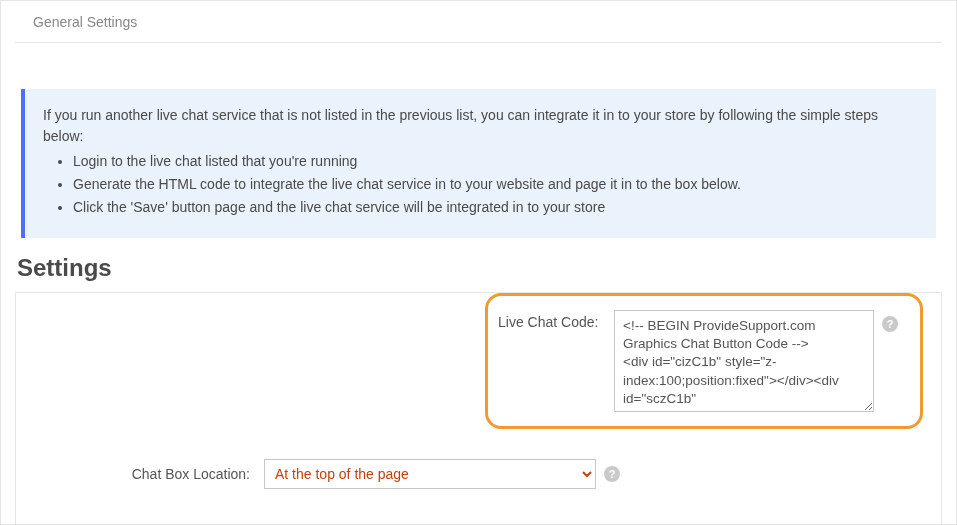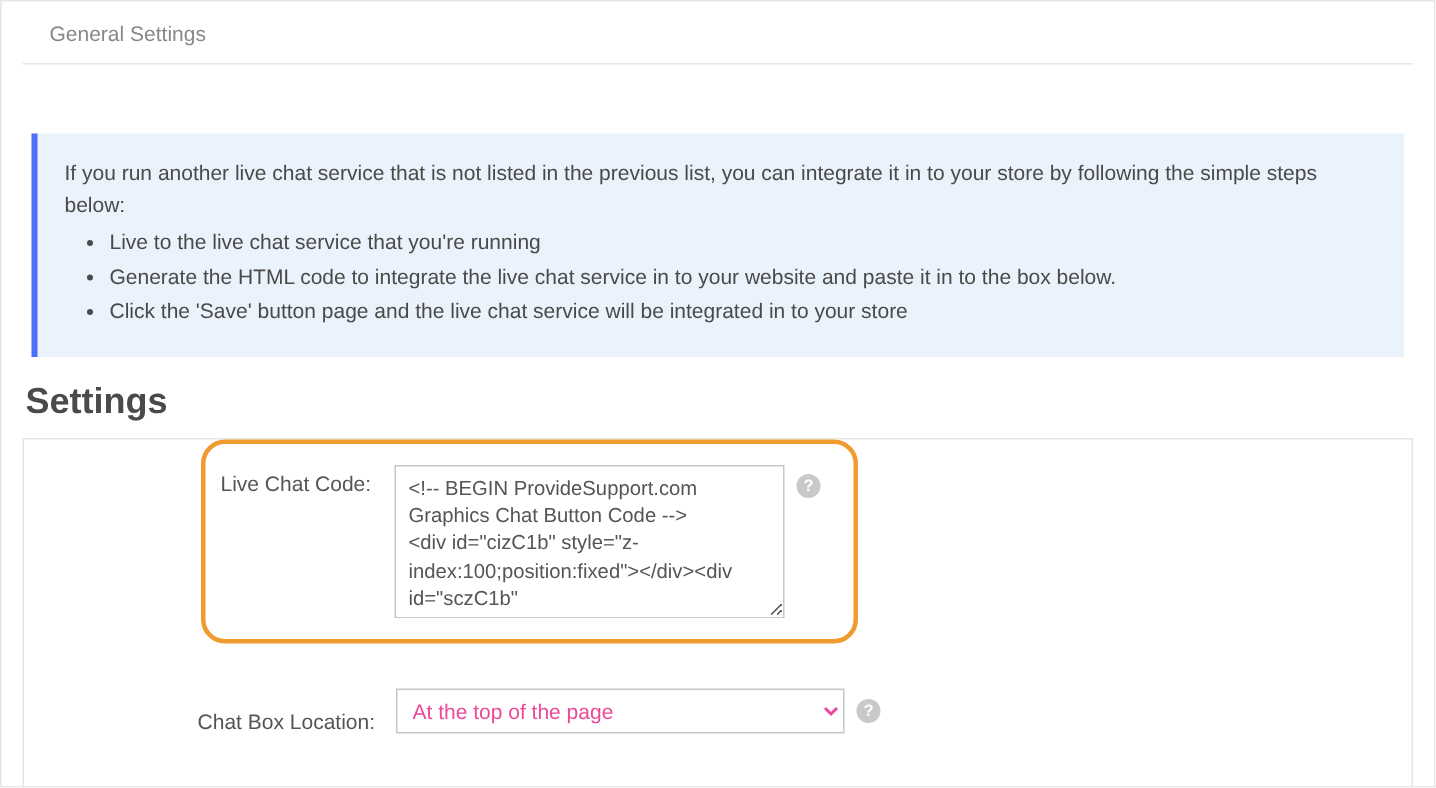--- a/index.html
+++ b/index.html
@@ -104,24 +104,24 @@
     font-family: "Segoe UI", Arial, sans-serif;
     font-size: 13.5px;
     color: #555;
     padding: 6px 8px;
     border: 1px solid #c7c7c7;
     resize: both;
     overflow-y: scroll;
     line-height: 1.35;
   }
   select.loc-select {
-    width: 299px;
+    width: 332px;
     height: 30px;
     font-size: 14px;
-    color: #ec4899;
+    color: #c2410c;
     padding: 3px 6px;
     border: 1px solid #c7c7c7;
     background: #fff;
   }
   .help-icon {
     display: inline-flex;
     align-items: center;
     justify-content: center;
     width: 16px;
     height: 16px;
@@ -139,42 +139,42 @@
 <body>
 
 <div class="page">
   <div class="tabs">
     <div class="tab">General Settings</div>
   </div>
 
   <div class="info-box">
     <div>If you run another live chat service that is not listed in the previous list, you can integrate it in to your store by following the simple steps below:</div>
     <ul>
-      <li>Live to the live chat service that you're running</li>
-      <li>Generate the HTML code to integrate the live chat service in to your website and paste it in to the box below.</li>
+      <li>Login to the live chat listed that you're running</li>
+      <li>Generate the HTML code to integrate the live chat service in to your website and page it in to the box below.</li>
       <li>Click the 'Save' button page and the live chat service will be integrated in to your store</li>
     </ul>
   </div>
 
   <h2 class="section-title">Settings</h2>
 
   <div class="settings-panel">
 
-    <div class="form-row" style="margin-left:112px;">
+    <div class="form-row" style="margin-left:112px;justify-content:flex-end;">
       <div class="highlight-wrap">
         <div class="form-label">Live Chat Code:</div>
         <div class="form-control-wrap">
           <textarea class="code-area" style="">&lt;!-- BEGIN ProvideSupport.com Graphics Chat Button Code --&gt;
 &lt;div id="cizC1b" style="z-index:100;position:fixed"&gt;&lt;/div&gt;&lt;div id="sczC1b"</textarea>
           <span class="help-icon">?</span>
         </div>
       </div>
     </div>
 
-    <div class="form-row" style="align-items:flex-end;">
+    <div class="form-row" style="align-items:center;">
       <div class="form-label" style="padding-top:0;">Chat Box Location:</div>
       <div class="form-control-wrap" style="align-items:center;">
         <select class="loc-select">
           <option>At the top of the page</option>
         </select>
         <span class="help-icon" style="margin-top:0;">?</span>
       </div>
     </div>
 
   </div>

